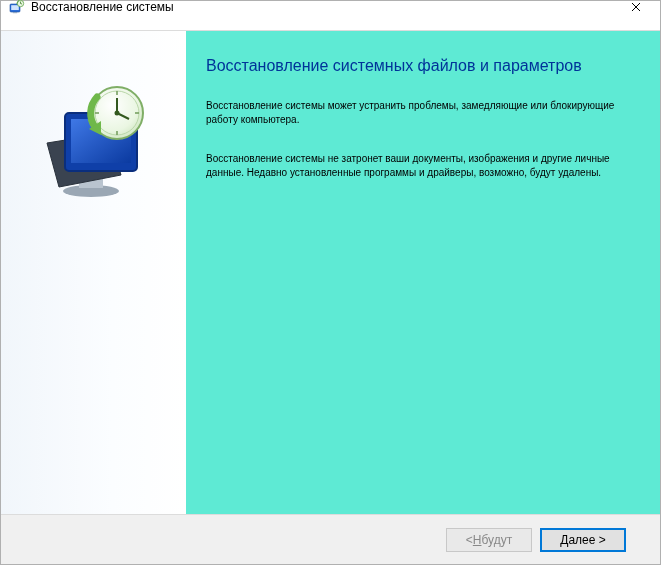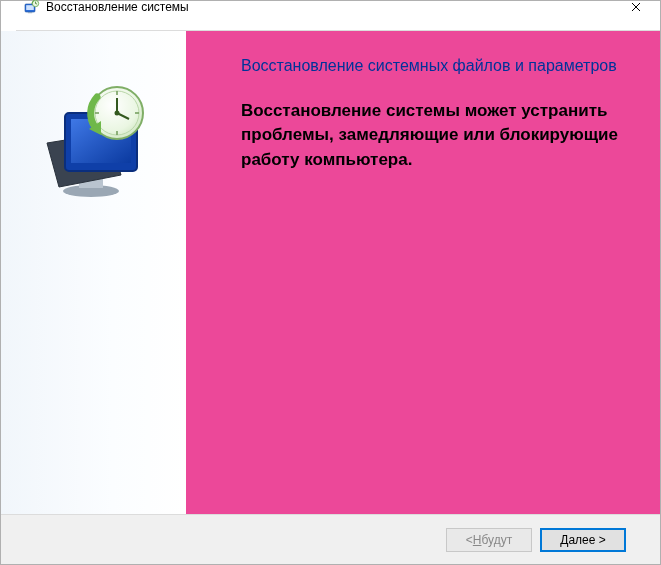--- a/index.html
+++ b/index.html
@@ -20,21 +20,20 @@
     display: flex;
     flex-direction: column;
   }
   .titlebar {
     height: 30px;
     display: flex;
     align-items: center;
     padding: 0 2px 17px 8px;
     background: #fff;
     border-bottom: 1px solid #dcdcdc;
-    margin-left: 15px;
   }
   .titlebar .app-icon {
     width: 16px; height: 16px;
     margin-right: 6px;
     display: inline-flex;
     align-items: center; justify-content: center;
   }
   .titlebar .title-text {
     flex: 1;
     font-size: 12px;
@@ -44,23 +43,22 @@
     width: 45px; height: 28px;
     display: flex;
     align-items: center; justify-content: center;
     color: #000;
   }
   .titlebar .close svg { width: 10px; height: 10px; }
 
   .body-area {
     flex: 1;
     display: flex;
-    background: #ec4899;
+    background: #5eead4;
     position: relative;
-    gap: 35px;
   }
   .side-gradient {
     width: 185px;
     background: linear-gradient(to right, #f1f6fb 0%, #fbfdff 60%, #ffffff 100%);
     position: relative;
   }
   .restore-graphic {
     position: absolute;
     top: 52px;
     left: 38px;
@@ -73,25 +71,24 @@
     color: #000;
   }
   .heading {
     font-size: 16px;
     color: #003399;
     margin: 0 0 22px 0;
     line-height: 1.35;
     font-weight: 400;
   }
   .para {
-    font-size: 17px;
+    font-size: 10px;
     color: #000;
     line-height: 1.45;
     margin: 0 0 24px 0;
-    font-weight: bold;
   }
 
   .footer {
     height: 50px;
     border-top: 1px solid #dcdcdc;
     background: #f0f0f0;
     display: flex;
     align-items: center;
     justify-content: flex-end;
     padding: 0 12px;
@@ -190,20 +187,21 @@
 
           <path d="M56 44 A24 24 0 0 1 58 14" fill="none" stroke="#6fb84a" stroke-width="7" stroke-linecap="round"></path>
           <path d="M50 46 L62 52 L62 38 Z" fill="#6fb84a"></path>
         </svg>
       </div>
     </div>
 
     <div class="content">
       <h1 class="heading">Восстановление системных файлов и параметров</h1>
       <p class="para">Восстановление системы может устранить проблемы, замедляющие или блокирующие работу компьютера.</p>
+      <p class="para">Восстановление системы не затронет ваши документы, изображения и другие личные данные. Недавно установленные программы и драйверы, возможно, будут удалены.</p>
     </div>
   </div>
 
   <div class="footer">
     <button class="btn" disabled="">
       <span>&lt; </span>
         <span class="mn">Н</span>
         <span>будут</span>
     </button>
     <button class="btn default">

